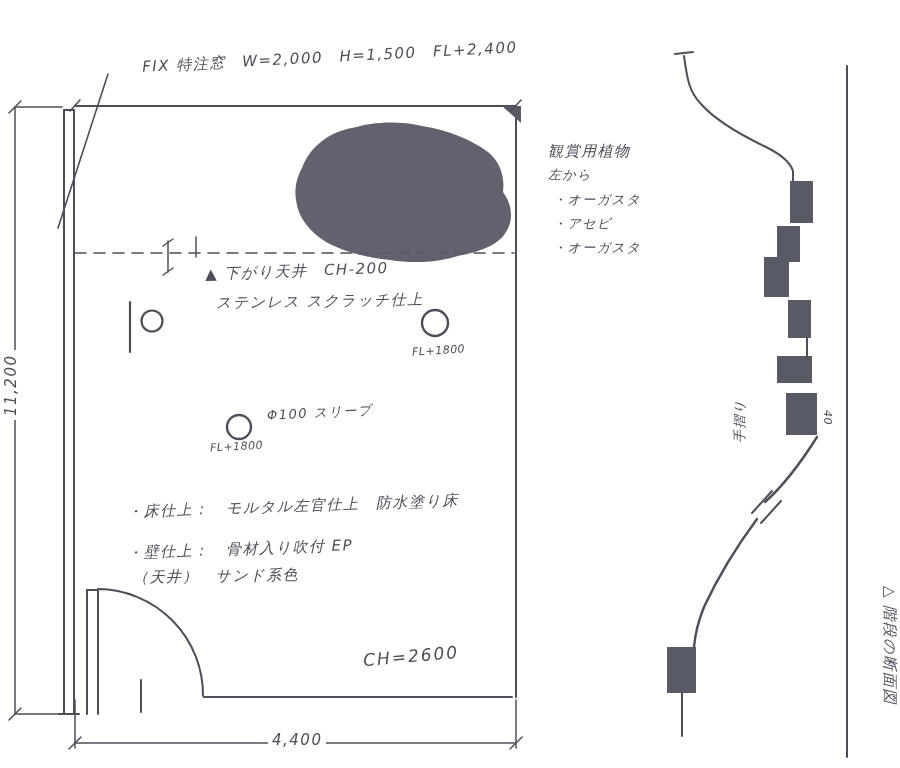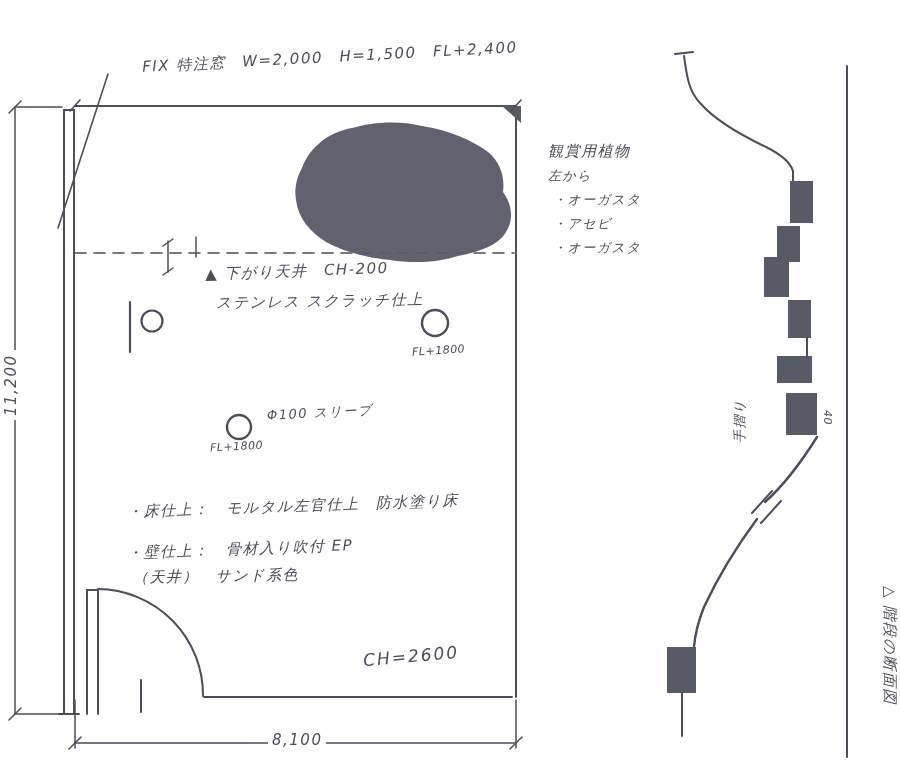--- a/index.html
+++ b/index.html
@@ -119,41 +119,41 @@
       </g>
       <rect x="667" y="647" width="29" height="46" fill="#585a66" stroke="none"></rect>
       <path d="M682,693 L682,736" stroke-width="2"></path>
     </g>
   </svg>
 
   <div class="t lg" style="left:142px;top:48px;transform:rotate(-3deg);">FIX 特注窓　W=2,000　H=1,500　FL+2,400</div>
 
   <div class="plants">
     <div class="t lg" style="left:548px;top:140px;font-style:italic;">観賞用植物</div>
-    <div class="t md" style="left:548px;top:164px;">左から</div>
+    <div class="t md" style="left:548px;top:164px;font-family:Liberation Mono, monospace;">左から</div>
     <div class="t md" style="left:553px;top:188px;">・オーガスタ</div>
     <div class="t md" style="left:553px;top:212px;text-align:right;">・アセビ</div>
     <div class="t md" style="left:553px;top:236px;">・オーガスタ</div>
   </div>
 
   <div class="t lg" style="left:205px;top:262px;transform:rotate(-2deg);">▲ 下がり天井　CH-200</div>
   <div class="t lg" style="left:216px;top:292px;transform:rotate(-1deg);">ステンレス スクラッチ仕上</div>
 
   <div class="t sm" style="left:412px;top:344px;transform:rotate(-4deg);">FL+1800</div>
 
   <div class="t md" style="left:267px;top:404px;transform:rotate(-3deg);">Φ100 スリーブ</div>
   <div class="t sm" style="left:210px;top:440px;transform:rotate(-3deg);">FL+1800</div>
 
   <div class="t lg" style="left:127px;top:497px;transform:rotate(-2deg);">・床仕上：　モルタル左官仕上　防水塗り床</div>
   <div class="t lg" style="left:127px;top:540px;transform:rotate(-2deg);">・壁仕上：　骨材入り吹付 EP</div>
   <div class="t lg" style="left:133px;top:567px;transform:rotate(-1deg);">（天井）　サンド系色</div>
 
   <div class="t xl" style="left:363px;top:646px;transform:rotate(-5deg);">CH=2600</div>
 
-  <div class="t lg bgw" style="left:268px;top:731px;">8,100</div>
+  <div class="t lg bgw" style="left:268px;top:731px;">4,400</div>
 
   <div class="t lg bgw vert-ccw" style="left:2px;top:420px;">11,200</div>
 
   <div class="t md vert-ccw" style="left:731px;top:443px;">手摺り</div>
   <div class="t sm vert-cw" style="left:834px;top:410px;">40</div>
   <div class="t lg vert-cw" style="left:899px;top:586px;">△ 階段の断面図</div>
 
 </div>
 
 </body></html>

